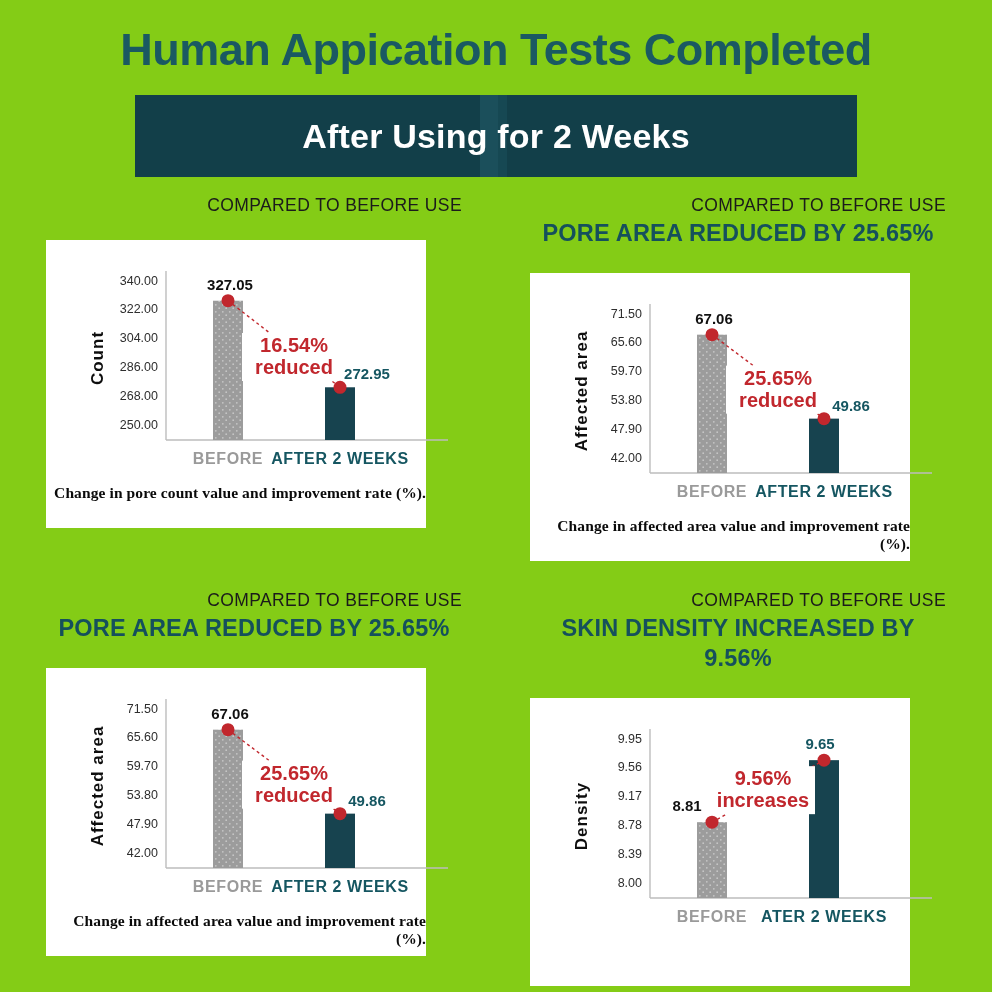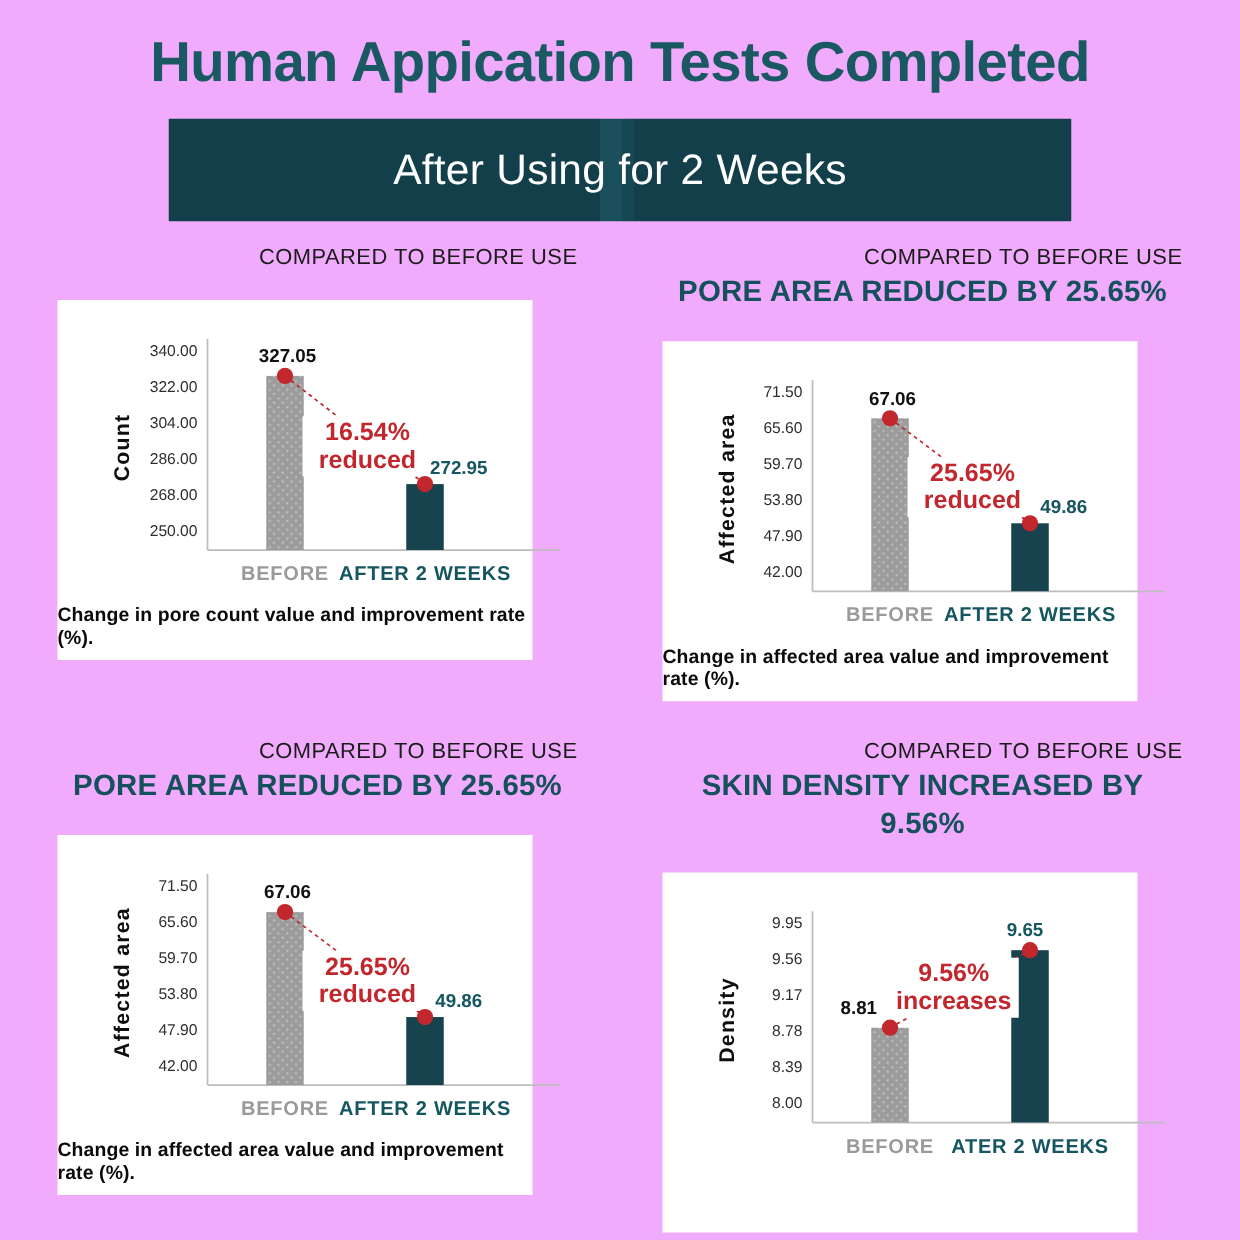--- a/index.html
+++ b/index.html
@@ -1,34 +1,34 @@
 <!DOCTYPE html>
 <html><head>
 <meta charset="utf-8">
 <style>
   html,body{margin:0;padding:0;}
   body{font-family:"Liberation Sans","DejaVu Sans",sans-serif;background:#f0f0ee;}
-  .page{position:relative;width:992px;height:992px;background:#f0abfc;overflow:hidden;}
+  .page{position:relative;width:992px;height:992px;background:#84cc16;overflow:hidden;}
   .page-title{margin:22px 0 0;text-align:center;font-size:45px;line-height:56px;
     font-weight:800;color:#1a5962;letter-spacing:-0.5px;}
   .banner{position:relative;width:722px;height:82px;margin:17px auto 0;
     background:linear-gradient(90deg,#123f49 0,#123f49 345px,#1b4f5b 345px,#1b4f5b 363px,#164853 363px,#164853 372px,#123f49 372px,#123f49 100%);
     display:flex;align-items:center;justify-content:center;}
-  .banner-text{color:#ffffff;font-size:34px;font-weight:400;letter-spacing:0.2px;}
+  .banner-text{color:#ffffff;font-size:34px;font-weight:700;letter-spacing:0.2px;}
   .grid{display:grid;grid-template-columns:416px 416px;column-gap:68px;row-gap:30px;
     padding:0 46px;margin-top:19px;}
   .quadrant{width:416px;}
   .q-header{text-align:right;font-size:17.5px;line-height:19px;color:#1b1b1b;
     font-weight:400;letter-spacing:0.4px;}
   .q-headline{text-align:center;font-size:23.5px;line-height:30px;color:#15505c;
     font-weight:800;letter-spacing:0.2px;margin-top:3px;}
   .card{margin-top:25px;width:380px;height:288px;background:#ffffff;}
   .chart-svg{display:block;width:416px;height:238px;}
-  .caption{margin-top:6px;text-align:left;font-size:15.5px;font-weight:700;
-    color:#0a0a0a;letter-spacing:0.1px;}
+  .caption{margin-top:6px;text-align:right;font-size:15.5px;font-weight:700;
+    color:#0a0a0a;letter-spacing:0.1px;font-family:Liberation Serif, serif;}
   svg text{font-family:"Liberation Sans","DejaVu Sans",sans-serif;}
   .tick{font-size:12.5px;fill:#2e2e2e;font-weight:500;}
   .ylab{font-size:17px;font-weight:700;fill:#0e0e0e;letter-spacing:1px;}
   .xlab{font-size:16px;font-weight:700;letter-spacing:0.6px;}
   .val{font-size:15px;font-weight:700;}
   .anno{font-size:20px;font-weight:700;}
 </style>
 </head>
 <body>
 

